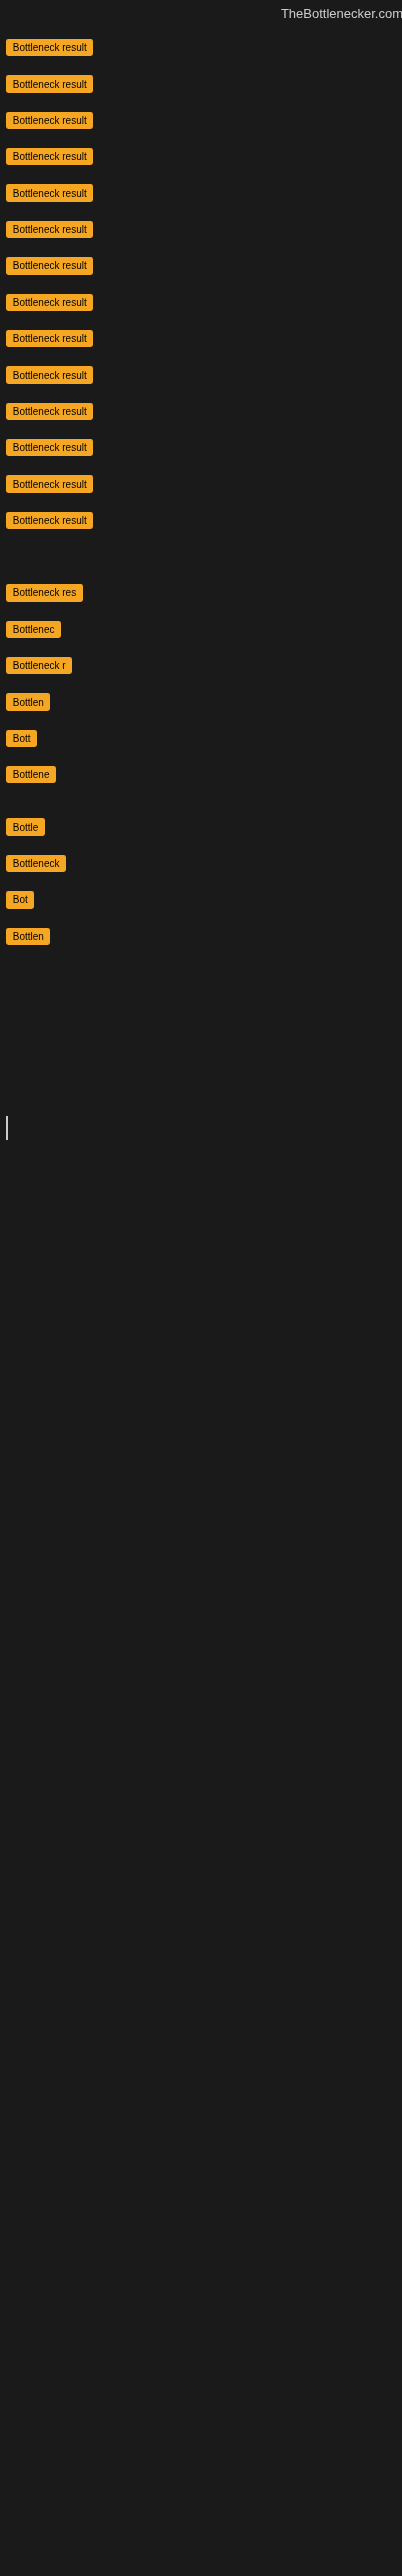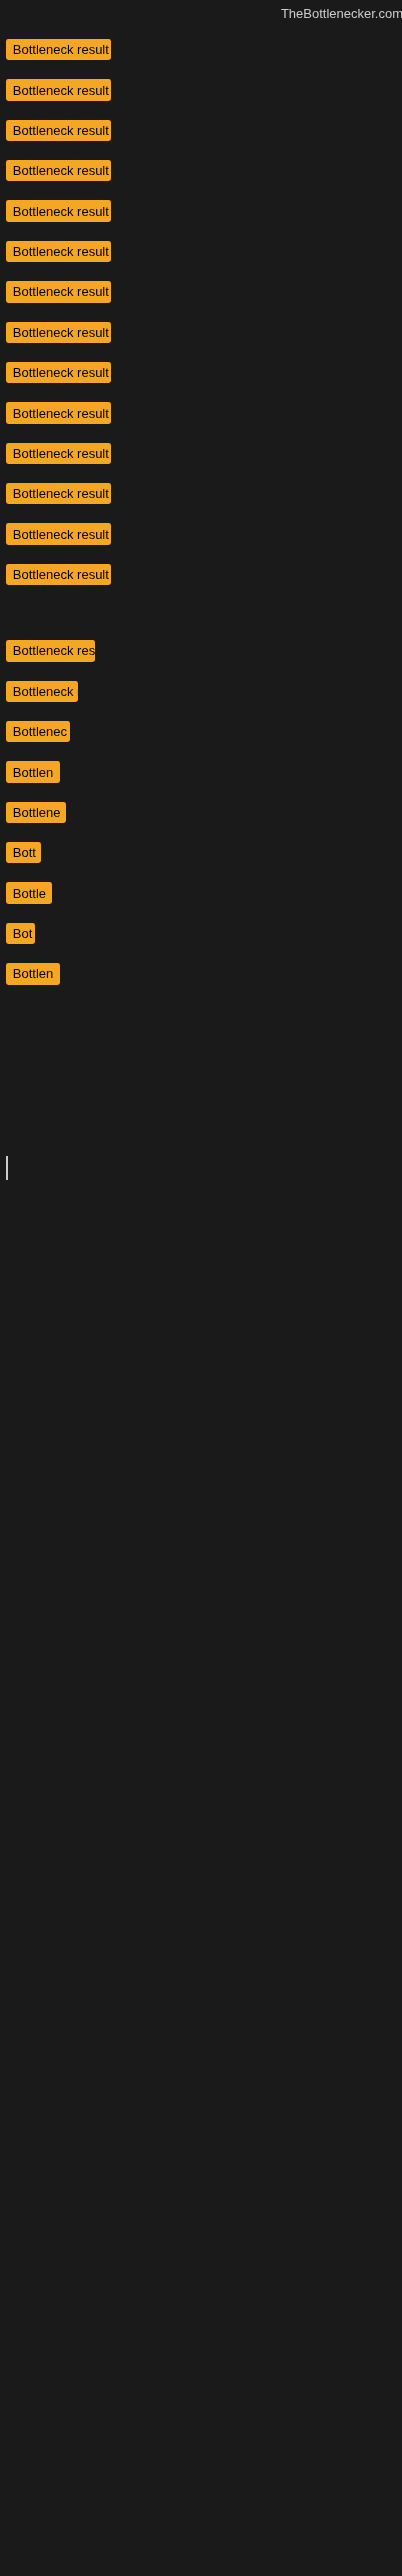--- a/index.html
+++ b/index.html
@@ -21,21 +21,21 @@
       color: #cccccc;
       font-size: 13px;
       padding: 6.4px 0;
       font-weight: normal;
     }
 
     .bottleneck-badge {
       display: inline-block;
       background-color: #f5a623;
       color: #000000;
-      font-size: 13px;
+      font-size: 10px;
       font-weight: normal;
       padding: 3.2px 6.4px;
       border-radius: 2.4px;
       margin-left: 3.2px;
       white-space: nowrap;
       overflow: hidden;
     }
 
     .section-gap {
       height: 48px;
@@ -72,26 +72,27 @@
       <div class="item-row"><span class="bottleneck-badge" style="max-width: 105px;">Bottleneck result</span></div>
       <div class="item-row"><span class="bottleneck-badge" style="max-width: 105px;">Bottleneck result</span></div>
       <div class="item-row"><span class="bottleneck-badge" style="max-width: 105px;">Bottleneck result</span></div>
       <div class="item-row"><span class="bottleneck-badge" style="max-width: 105px;">Bottleneck result</span></div>
       <div class="item-row"><span class="bottleneck-badge" style="max-width: 105px;">Bottleneck result</span></div>
       <div class="item-row"><span class="bottleneck-badge" style="max-width: 105px;">Bottleneck result</span></div>
       <div class="item-row"><span class="bottleneck-badge" style="max-width: 105px;">Bottleneck result</span></div>
       <div class="item-row"><span class="bottleneck-badge" style="max-width: 105px;">Bottleneck result</span></div>
       <div class="item-row"><span class="bottleneck-badge" style="max-width: 105px;">Bottleneck result</span></div>
       <div class="item-row"><span class="bottleneck-badge" style="max-width: 89px; margin-top: 36px;">Bottleneck res</span></div>
+      <div class="item-row"><span class="bottleneck-badge" style="max-width: 64px;">Bottlenec</span></div>
       <div class="item-row"><span class="bottleneck-badge" style="max-width: 72px;">Bottleneck r</span></div>
-      <div class="item-row"><span class="bottleneck-badge" style="max-width: 64px;">Bottlenec</span></div>
       <div class="item-row"><span class="bottleneck-badge" style="max-width: 58px;">Bottlen</span></div>
+      <div class="item-row"><span class="bottleneck-badge" style="max-width: 35px;">Bott</span></div>
       <div class="item-row"><span class="bottleneck-badge" style="max-width: 60px;">Bottlene</span></div>
-      <div class="item-row"><span class="bottleneck-badge" style="max-width: 35px;">Bott</span></div>
-      <div class="item-row"><span class="bottleneck-badge" style="max-width: 47px;">Bottle</span></div>
+      <div class="item-row"><span class="bottleneck-badge" style="max-width: 47px; margin-top: 16px;">Bottle</span></div>
+      <div class="item-row"><span class="bottleneck-badge" style="max-width: 68px;">Bottleneck</span></div>
       <div class="item-row"><span class="bottleneck-badge" style="max-width: 29px;">Bot</span></div>
       <div class="item-row"><span class="bottleneck-badge" style="max-width: 58px;">Bottlen</span></div>
     </div>
 
   <div class="section-gap"></div>
   <div class="section-gap"></div>
   <div class="section-gap"></div>
 
   <div class="cursor-line"></div>
 

